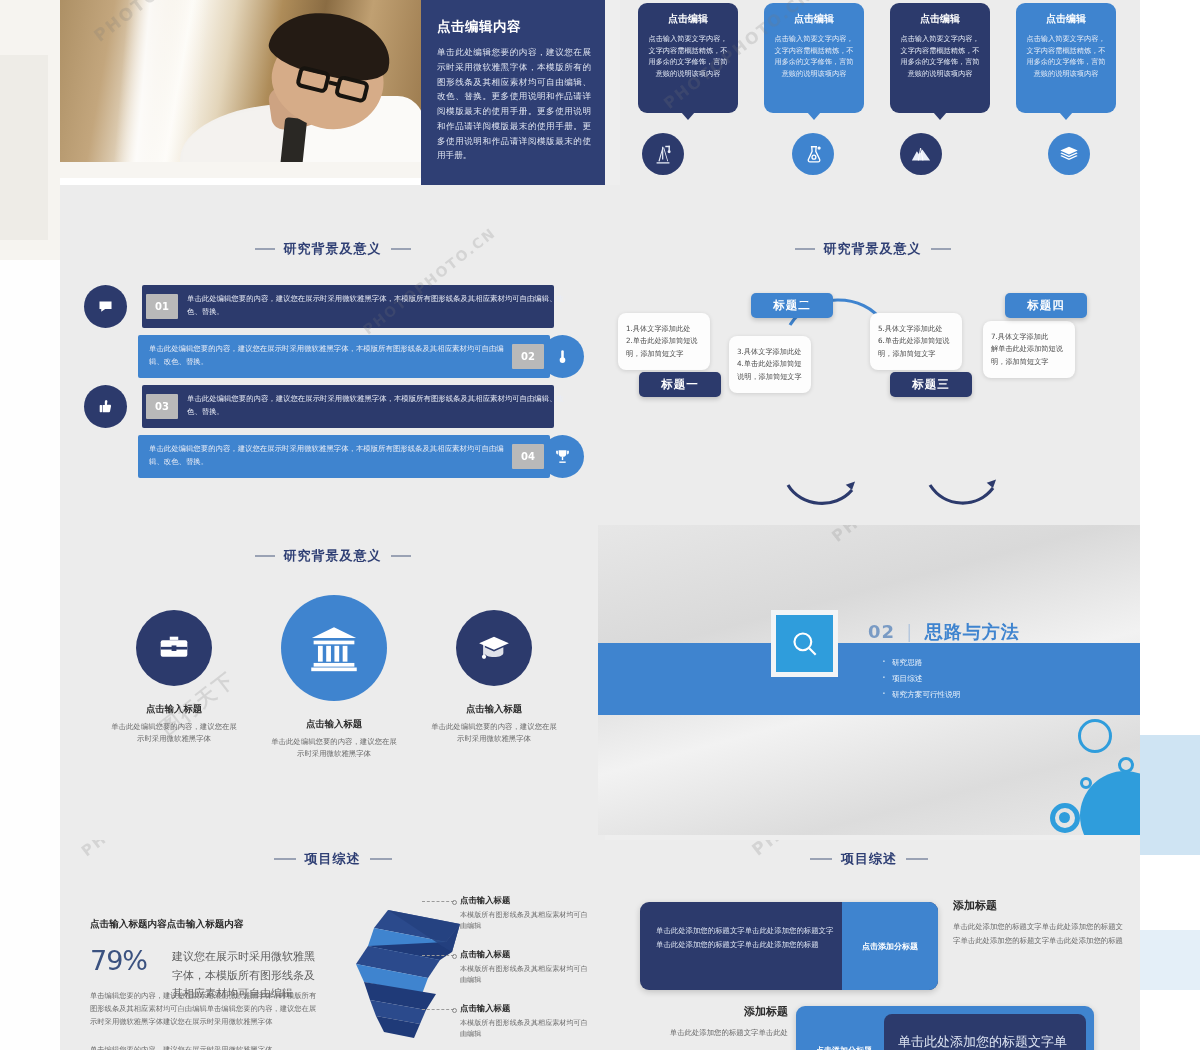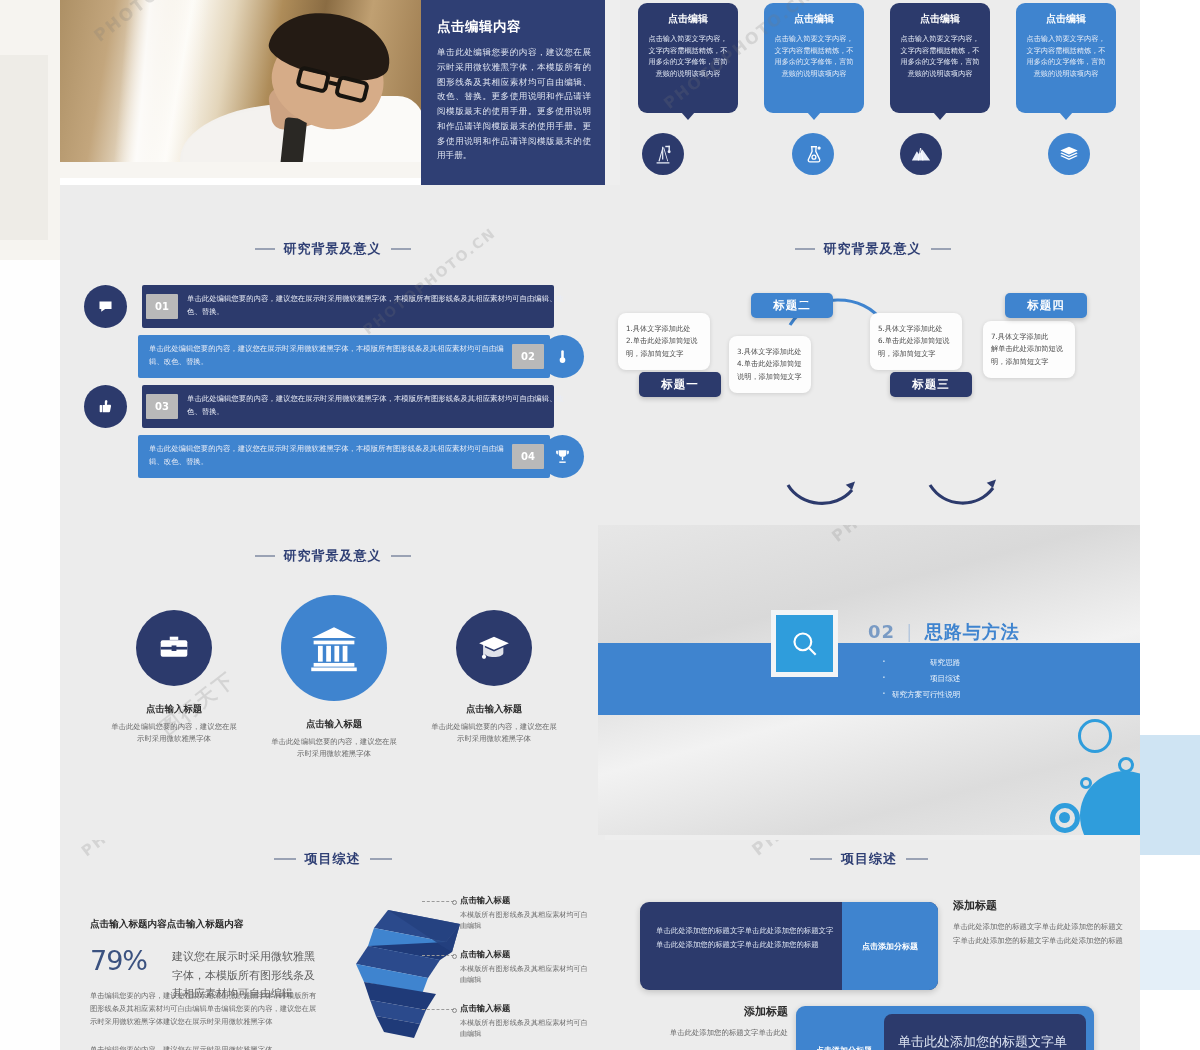--- a/index.html
+++ b/index.html
@@ -135,21 +135,21 @@
 
   
   #s6 { left:598px; top:525px; width:542px; height:310px;
     background:linear-gradient(165deg,#e7e7e7 0%,#d9d9d9 30%,#f2f2f2 55%,#dcdcdc 80%,#e9e9e9 100%); }
   #s6 .band { position:absolute; left:0; top:118px; width:542px; height:72px; background:#3f84cf; }
   #s6 .sq { position:absolute; left:173px; top:85px; width:67px; height:67px; background:#2f9ddc;
      border:5px solid #f2f4f6; display:flex; align-items:center; justify-content:center; }
   #s6 .ttl { position:absolute; left:270px; top:95px; color:#3f84cf; font-size:18px; font-weight:bold; letter-spacing:1px; }
   #s6 .ttl .n { color:#7a9bc4; }
   #s6 .ttl .bar { color:#b7c8dd; font-weight:normal; margin:0 4px; }
-  #s6 ul { position:absolute; left:282px; top:133px; list-style:none;text-align:right; }
+  #s6 ul { position:absolute; left:282px; top:133px; list-style:none; }
   #s6 li { color:#eaf2fb; font-size:7.6px; margin-bottom:6px; position:relative; padding-left:12px; }
   #s6 li:before { content:"·"; position:absolute; left:2px; top:-3px; color:#cfe2f5; font-size:12px; }
   #s6 .bubbles { position:absolute; right:0; bottom:0; width:200px; height:150px; }
   #s6 .bb { position:absolute; border:3px solid #2f9ddc; border-radius:50%; }
   #s6 .bbf { position:absolute; background:#2f9ddc; border-radius:50%; }
 
   
   #s7 { left:60px; top:840px; width:545px; height:210px; }
   #s7 .sec-title { margin-top:10px; }
   #s7 .sec-title .ln { width:22px; }

